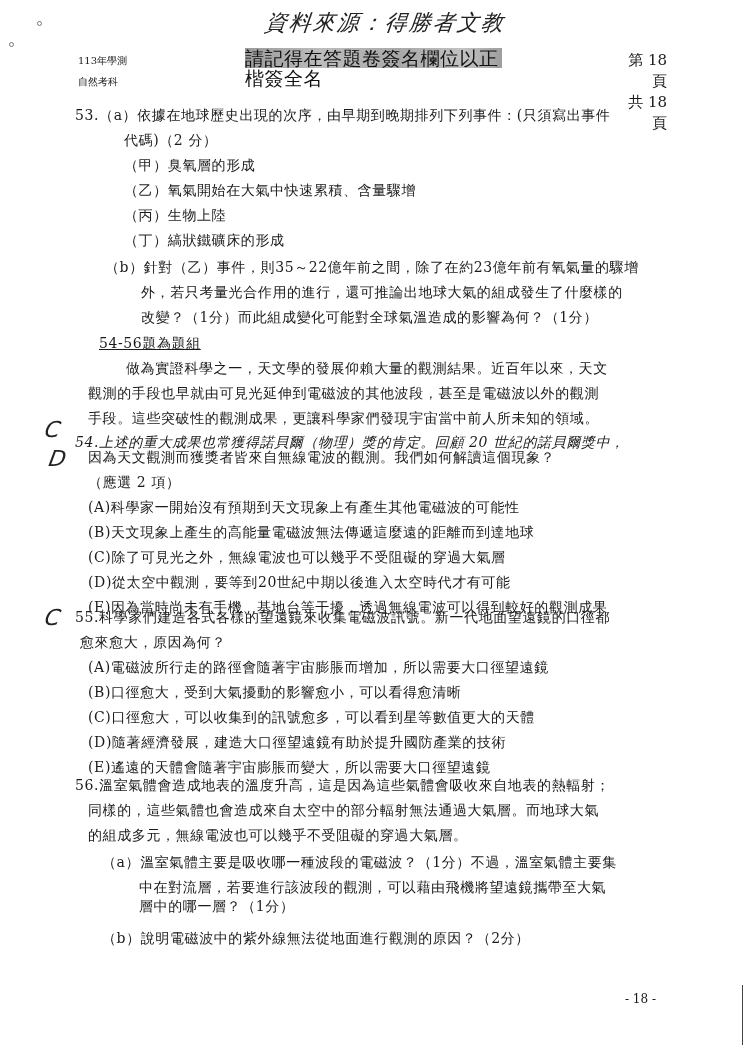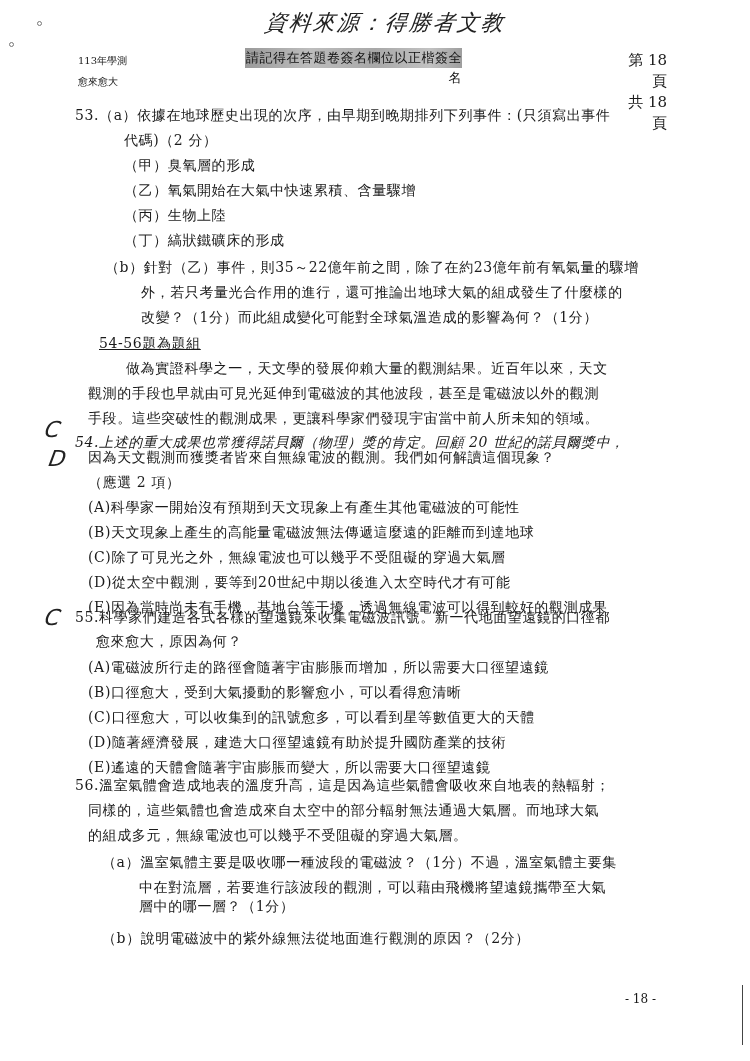--- a/index.html
+++ b/index.html
@@ -10,23 +10,23 @@
     }
     .abs { position: absolute; }
     .source-note {
       left: 265px; top: 8px; font-size: 22px; letter-spacing: 2px;
       font-family: "DejaVu Sans", sans-serif; font-style: italic; color: #222;
       transform: skewX(-6deg);
     }
     .hdr-left { left: 78px; top: 50px; font-size: 10px; line-height: 21px; }
     .hdr-right { left: 612px; top: 50px; font-size: 15px; line-height: 21px; text-align: right; width: 55px; }
     .banner {
-      left: 245px; top: 48px; width: 217px; height: 20px;
+      left: 245px; top: 48px; width: 257px; height: 20px;
       background: linear-gradient(90deg, #9a9a9a, #bdbdbd 30%, #a8a8a8 60%, #c2c2c2 85%, #9e9e9e);
-      font-size: 13px; line-height: 20px; text-align: right; color: #111;
+      font-size: 19px; line-height: 20px; text-align: left; color: #111;
       letter-spacing: 0.5px;
     }
     .dot { width: 3px; height: 3px; border: 1px solid #777; border-radius: 50%; }
     .line { font-size: 14px; line-height: 21px; white-space: nowrap; letter-spacing: 0.6px; }
     .section-title { text-decoration: underline; }
     .hand {
       font-family: "DejaVu Sans", sans-serif; font-style: italic; font-size: 22px;
       color: #222; transform: skewX(-10deg);
     }
     .page-num { left: 625px; top: 992px; font-size: 12px; }
@@ -34,21 +34,21 @@
   </style>
 </head>
 <body>
 
 <div class="abs source-note">資料來源：得勝者文教</div>
 <div class="abs dot" style="left:37px;top:21px;"></div>
 <div class="abs dot" style="left:9px;top:42px;"></div>
 
 <div class="abs hdr-left">
   <div>113年學測</div>
-  <div>愈來愈大</div>
+  <div>自然考科</div>
 </div>
 <div class="abs banner">請記得在答題卷簽名欄位以正楷簽全名</div>
 <div class="abs hdr-right">
   <div>第 18 頁</div>
   <div>共 18 頁</div>
 </div>
 
 <div>
   <div class="abs line" style="left:75px;top:105px;text-align:right;">53.（a）依據在地球歷史出現的次序，由早期到晚期排列下列事件：(只須寫出事件</div>
   <div class="abs line" style="left:124px;top:130px;">代碼)（2 分）</div>
@@ -78,21 +78,21 @@
   <div class="abs line" style="left:88px;top:497px;">(A)科學家一開始沒有預期到天文現象上有產生其他電磁波的可能性</div>
   <div class="abs line" style="left:88px;top:522px;">(B)天文現象上產生的高能量電磁波無法傳遞這麼遠的距離而到達地球</div>
   <div class="abs line" style="left:88px;top:547px;">(C)除了可見光之外，無線電波也可以幾乎不受阻礙的穿過大氣層</div>
   <div class="abs line" style="left:88px;top:572px;">(D)從太空中觀測，要等到20世紀中期以後進入太空時代才有可能</div>
   <div class="abs line" style="left:88px;top:597px;">(E)因為當時尚未有手機、基地台等干擾，透過無線電波可以得到較好的觀測成果</div>
 </div>
 
 <div>
   <div class="abs hand" style="left:45px;top:605px;">C</div>
   <div class="abs line" style="left:75px;top:607px;">55.科學家們建造各式各樣的望遠鏡來收集電磁波訊號。新一代地面望遠鏡的口徑都</div>
-  <div class="abs line" style="left:96px;top:632px;font-family:Liberation Mono, monospace;">愈來愈大，原因為何？</div>
+  <div class="abs line" style="left:80px;top:632px;">愈來愈大，原因為何？</div>
   <div class="abs line" style="left:88px;top:657px;">(A)電磁波所行走的路徑會隨著宇宙膨脹而增加，所以需要大口徑望遠鏡</div>
   <div class="abs line" style="left:88px;top:682px;">(B)口徑愈大，受到大氣擾動的影響愈小，可以看得愈清晰</div>
   <div class="abs line" style="left:88px;top:707px;">(C)口徑愈大，可以收集到的訊號愈多，可以看到星等數值更大的天體</div>
   <div class="abs line" style="left:88px;top:732px;">(D)隨著經濟發展，建造大口徑望遠鏡有助於提升國防產業的技術</div>
   <div class="abs line" style="left:88px;top:757px;">(E)遙遠的天體會隨著宇宙膨脹而變大，所以需要大口徑望遠鏡</div>
 </div>
 
 <div>
   <div class="abs line" style="left:75px;top:775px;">56.溫室氣體會造成地表的溫度升高，這是因為這些氣體會吸收來自地表的熱輻射；</div>
   <div class="abs line" style="left:88px;top:800px;">同樣的，這些氣體也會造成來自太空中的部分輻射無法通過大氣層。而地球大氣</div>

